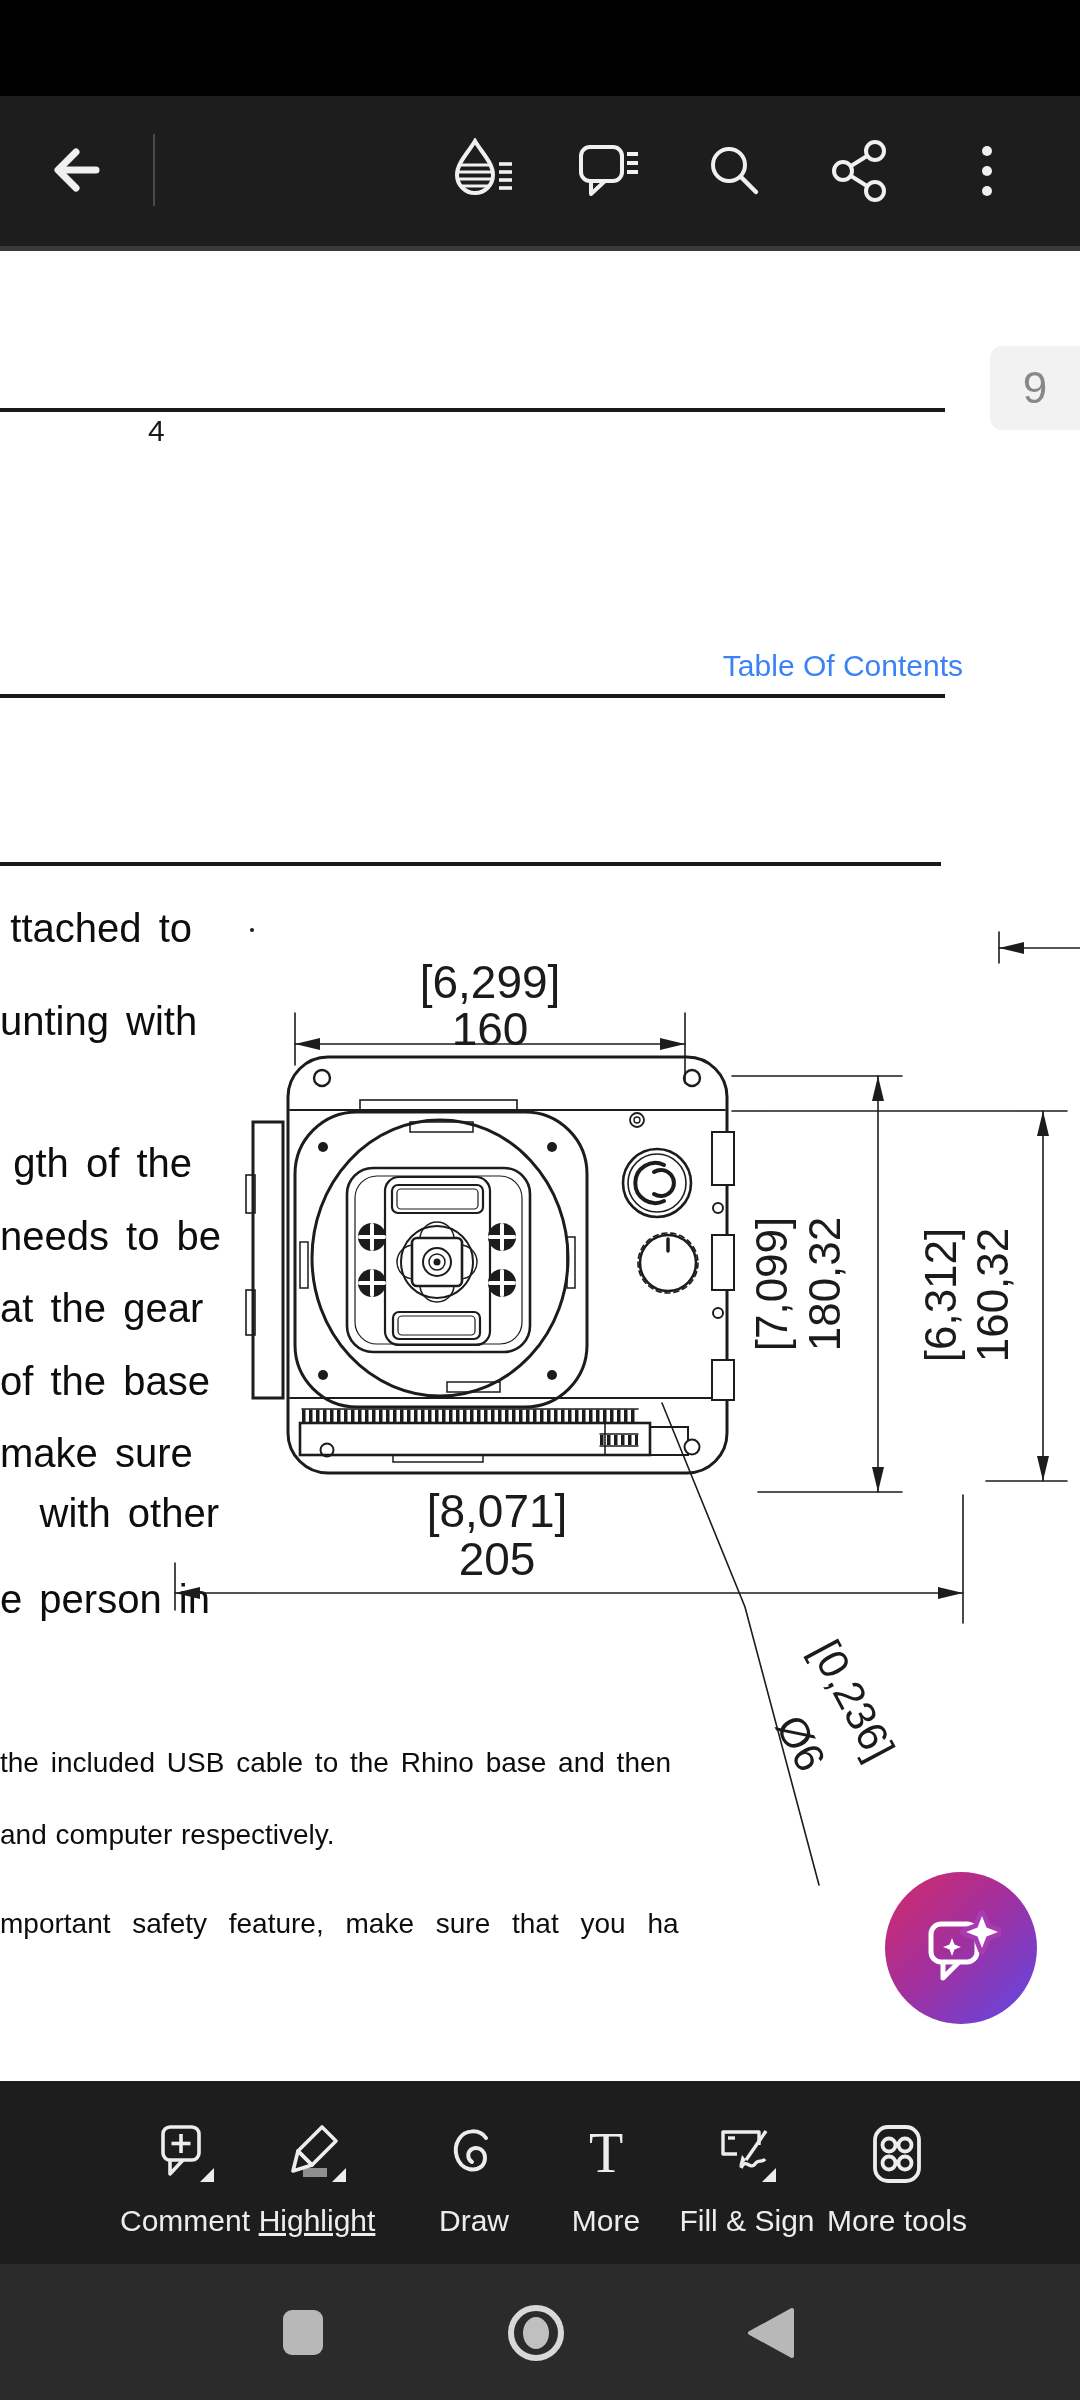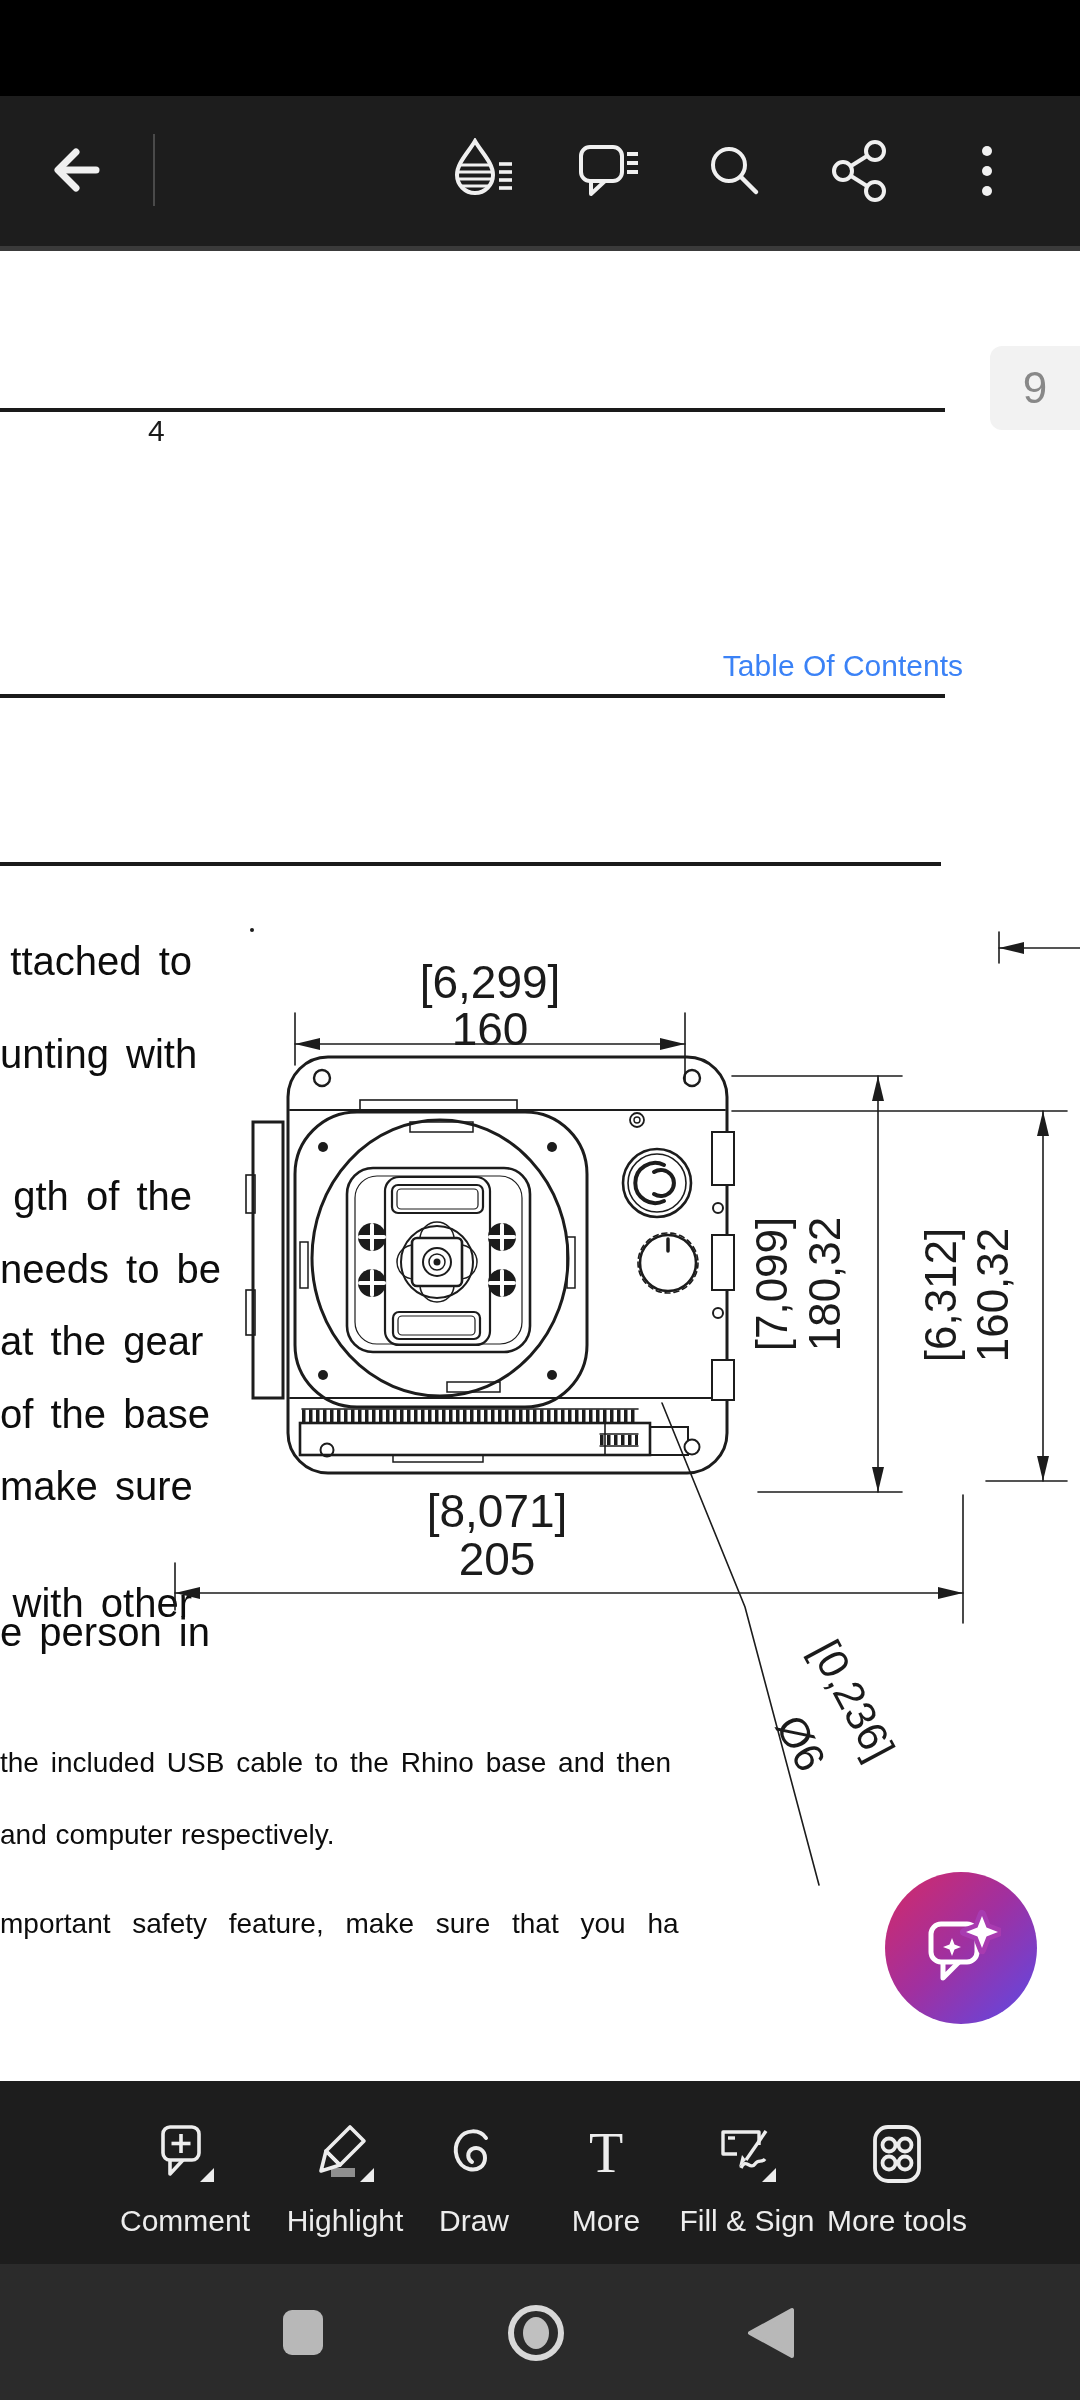--- a/index.html
+++ b/index.html
@@ -17,21 +17,21 @@
   .page{position:absolute;left:0;top:251px;width:1080px;height:1830px;background:#fff;overflow:hidden;color:#111;}
   .rule{position:absolute;left:0;height:4px;background:#1a1a1a;}
   .rule1{top:157px;width:945px;}
   .rule2{top:443px;width:945px;}
   .rule3{top:611px;width:941px;}
   .footnote{position:absolute;left:148px;top:163px;font-size:30px;color:#1a1a1a;}
   .toc{position:absolute;right:117px;top:398px;font-size:30px;color:#3b82f6;}
   .page-badge{position:absolute;right:0;top:95px;width:90px;height:84px;background:#f2f2f2;
               border-radius:12px 0 0 12px;color:#888;font-size:44px;line-height:84px;text-align:center;}
   .lcol{position:absolute;left:0;width:192px;text-align:right;font-size:40px;color:#0d0d0d;
-        word-spacing:6px;white-space:nowrap;margin-top:33px;}
+        word-spacing:6px;white-space:nowrap;}
   .para{position:absolute;left:0;width:960px;font-size:28px;color:#0d0d0d;white-space:nowrap;}
   .ws1{word-spacing:4px;} .ws2{word-spacing:1px;} .ws3{word-spacing:14px;} .ws4{word-spacing:7px;}
   .drawing{position:absolute;left:150px;top:644px;}
   .drawing *{vector-effect:none;}
   .dtxt{font-family:"Liberation Sans",sans-serif;fill:#1b1b1b;}
   
   .fab{position:absolute;left:885px;top:1872px;width:152px;height:152px;border:none;border-radius:50%;
        background:linear-gradient(135deg,#d42a67 0%,#a1309f 48%,#5c49e6 100%);z-index:5;padding:0;}
   .fab svg{display:block;margin:0 auto;}
   
@@ -149,21 +149,21 @@
     <div class="rule rule2"></div>
     <div class="rule rule3"></div>
 
     <div class="lcol" style="top:655px;">ttached to</div>
     <div class="lcol" style="top:748px;">unting with</div>
     <div class="lcol" style="top:890px;">gth of the</div>
     <div class="lcol" style="top:963px;">needs to be</div>
     <div class="lcol" style="top:1035px;">at the gear</div>
     <div class="lcol" style="top:1108px;">of the base</div>
     <div class="lcol" style="top:1180px;">make sure</div>
-    <div class="lcol" style="top:1297px;">with other</div>
+    <div class="lcol" style="top:1240px;padding-left:27px;">with other</div>
     <div class="lcol" style="top:1326px;">e person in</div>
 
     <div class="para ws1" style="top:1496px;">the included USB cable to the Rhino base and then</div>
     <div class="para ws2" style="top:1568px;">and computer respectively.</div>
     <div class="para ws3" style="top:1657px;">mportant safety feature, make sure that you ha</div>
 
     <svg class="drawing" width="930" height="1010" viewBox="0 0 930 1010">
       <g stroke="#1c1c1c" fill="none" stroke-linecap="round">
 
         <circle cx="102" cy="35" r="2" fill="#1c1c1c" stroke="none"></circle>
@@ -324,21 +324,21 @@
             <path d="M17,38 v14 l13,-14"></path>
             <line x1="28" y1="12" x2="28" y2="31"></line>
               <line x1="18.5" y1="21.5" x2="37.5" y2="21.5"></line>
           </g>
           <polygon points="47,60 61,60 61,46" fill="#ededed"></polygon>
         </svg>
       </span>
       <span class="lbl">Comment</span>
     </button>
 
-    <button class="tool" style="left:280px;width:130px;">
+    <button class="tool" style="left:252px;width:130px;text-decoration:underline;">
       <span>
         <svg width="64" height="64" viewBox="0 0 64 64">
           <rect x="18" y="46" width="24" height="9" fill="#8f8f8f"></rect>
           <g fill="none" stroke="#ededed" stroke-width="3.6" stroke-linejoin="round">
             <path d="M37,5 L51,19 L27,43 L13,29 Z"></path>
             <path d="M13,29 L27,43 L8,49 Z"></path>
           </g>
           <polygon points="47,60 61,60 61,46" fill="#ededed"></polygon>
         </svg>
       </span>

